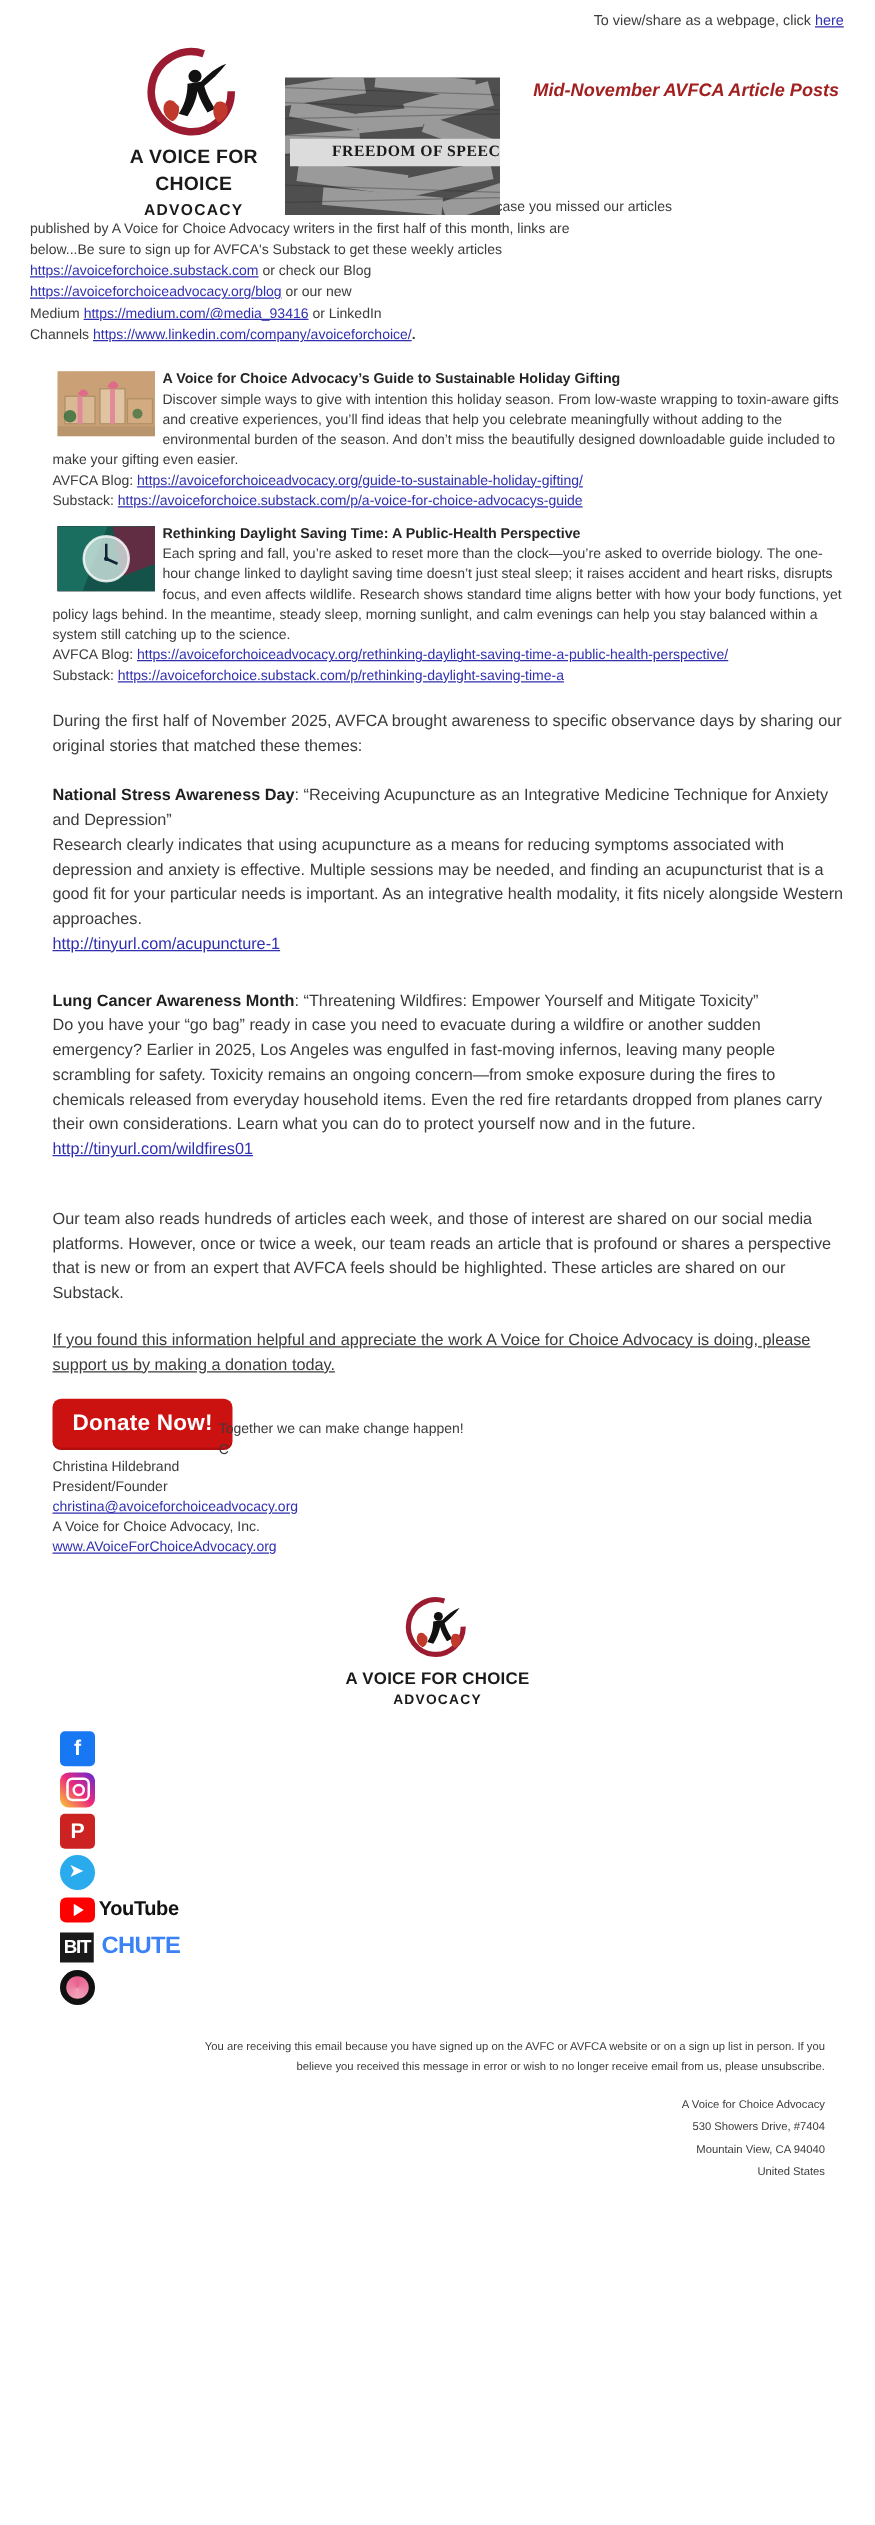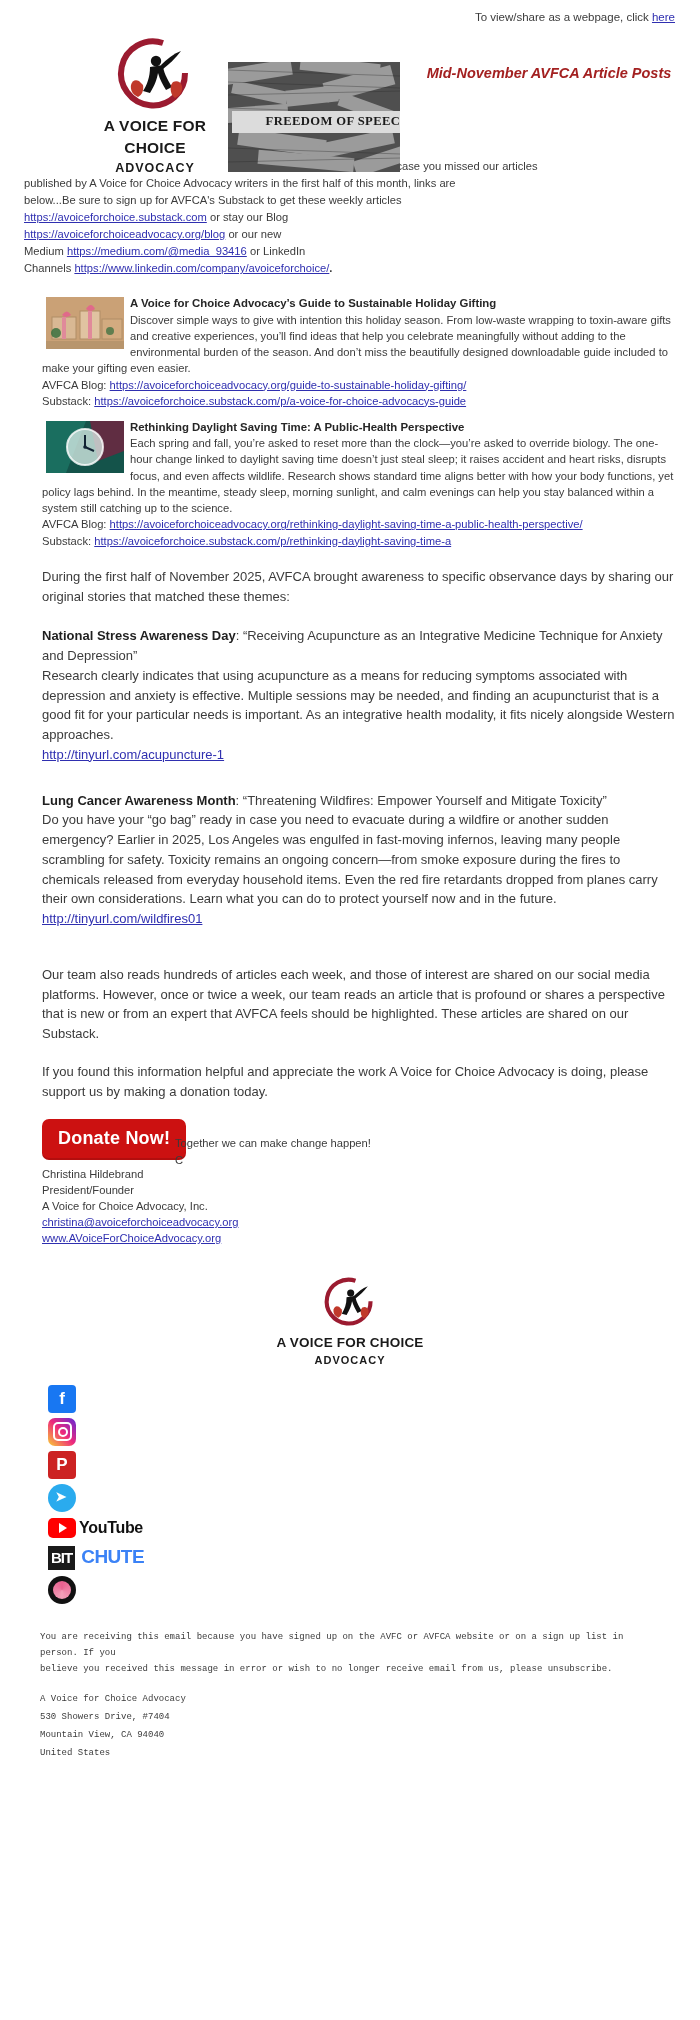--- a/index.html
+++ b/index.html
@@ -82,21 +82,21 @@
   .yt-badge{width:28px;height:20px;background:#ff0000;border-radius:5px;display:flex;align-items:center;justify-content:center;}
   .yt-badge:after{content:"";border-left:8px solid #fff;border-top:5px solid transparent;border-bottom:5px solid transparent;margin-left:2px;}
   .yt-word{font-weight:bold;font-size:16px;color:#111;letter-spacing:-.3px;}
   .bit{display:flex;align-items:center;}
   .bit-b{background:#1a1a1a;color:#fff;font-weight:bold;font-size:15px;padding:1px 3px;letter-spacing:-1px;}
   .bit-c{color:#3b82f6;font-weight:bold;font-size:19px;letter-spacing:-.5px;margin-left:2px;text-align:center;}
   .gab{background:#111;border-radius:50%;width:28px;height:28px;display:flex;align-items:center;justify-content:center;}
   .gab-in{width:18px;height:18px;border-radius:50%;background:conic-gradient(#e8608f,#f2a0b8,#e8608f);}
 
   
-  .legal{margin-top:26px;padding:0 40px;font-size:9px;line-height:1.75;color:#3b3b3b;text-align:left;font-family:Liberation Mono, monospace;}
+  .legal{margin-top:26px;padding:0 40px;font-size:9px;line-height:1.75;color:#3b3b3b;text-align:right;}
   .legal .addr{margin-top:12px;line-height:2.0;font-size:9px;}
 </style>
 </head>
 <body>
 
 <div class="page">
 
   <div class="topbar">
     <span>To view/share as a webpage, click </span><a href="#" class="here">here</a>
   </div>
@@ -150,21 +150,21 @@
       </div>
     </div>
 
     <div class="hero-title">Mid-November AVFCA Article Posts</div>
   </div>
 
   <div class="intro">
     <div class="wrapline">In case you missed our articles</div>
     <div>published by A Voice for Choice Advocacy writers in the first half of this month, links are</div>
     <div>below...Be sure to sign up for AVFCA's Substack to get these weekly articles</div>
-    <div><a href="#" class="link">https://avoiceforchoice.substack.com</a><span> or stay our Blog</span></div>
+    <div><a href="#" class="link">https://avoiceforchoice.substack.com</a><span> or check our Blog</span></div>
     <div><a href="#" class="link">https://avoiceforchoiceadvocacy.org/blog</a><span> or our new</span></div>
     <div><span>Medium </span><a href="#" class="link">https://medium.com/@media_93416</a><span> or LinkedIn</span></div>
     <div><span>Channels </span><a href="#" class="link">https://www.linkedin.com/company/avoiceforchoice/</a><b>.</b></div>
   </div>
 
   <div class="article" style="margin-top:18px;">
     <div class="thumb thumb-gift">
       <svg width="78" height="52" viewBox="0 0 78 52" aria-hidden="true">
         <rect width="78" height="52" fill="#caa176"></rect>
         <rect x="6" y="20" width="24" height="22" fill="#d9b894" stroke="#b08e66"></rect>
@@ -212,35 +212,35 @@
     <div><a href="#" class="link">http://tinyurl.com/acupuncture-1</a></div>
   </div>
 
   <div class="para" style="margin-top:26px;">
     <div><span class="bold-head">Lung Cancer Awareness Month</span><span>: “Threatening Wildfires: Empower Yourself and Mitigate Toxicity”</span></div>
     <div>Do you have your “go bag” ready in case you need to evacuate during a wildfire or another sudden emergency? Earlier in 2025, Los Angeles was engulfed in fast-moving infernos, leaving many people scrambling for safety. Toxicity remains an ongoing concern—from smoke exposure during the fires to chemicals released from everyday household items. Even the red fire retardants dropped from planes carry their own considerations. Learn what you can do to protect yourself now and in the future.</div>
     <div><a href="#" class="link">http://tinyurl.com/wildfires01</a></div>
   </div>
 
   <div class="para" style="margin-top:36px;">Our team also reads hundreds of articles each week, and those of interest are shared on our social media platforms.  However, once or twice a week, our team reads an article that is profound or shares a perspective that is new or from an expert that AVFCA feels should be highlighted.  These articles are shared on our Substack.</div>
-  <div class="para" style="margin-top:18px;">If you found this information helpful and appreciate the work A Voice for Choice Advocacy is doing, please support us by making a donation today.</div>
+  <div class="para" style="margin-top:18px;text-decoration:underline;">If you found this information helpful and appreciate the work A Voice for Choice Advocacy is doing, please support us by making a donation today.</div>
 
   <div class="donate-row">
     <span class="donate-btn">Donate Now!</span>
     <div class="donate-side">
       <div>Together we can make change happen!</div>
       <div>C</div>
     </div>
   </div>
 
   <div class="sig">
     <div>Christina Hildebrand</div>
     <div>President/Founder</div>
+    <div><a href="#" class="link">christina@avoiceforchoiceadvocacy.org</a></div>
     <div>A Voice for Choice Advocacy, Inc.</div>
-    <div><a href="#" class="link">christina@avoiceforchoiceadvocacy.org</a></div>
     <div><a href="#" class="link">www.AVoiceForChoiceAdvocacy.org</a></div>
   </div>
 
   <div class="footer-logo">
     <div class="logo-mark" style="width:74px;height:58px;">
       <svg viewBox="0 0 108 78" width="74" height="58" aria-hidden="true">
         <path d="M62 8 A32 32 0 1 0 84 38" fill="none" stroke="#9b1b30" stroke-width="6"></path>
         <circle cx="55" cy="26" r="5.2" fill="#111"></circle>
         <path d="M49 32 C49 42 46 50 42 56 L49 58 C54 50 56 44 57 38 C59 45 62 50 65 55 L71 52 C66 44 62 36 62 30 Z" fill="#111"></path>
         <path d="M60 30 C66 24 72 19 80 16 C74 24 68 29 62 34 Z" fill="#111"></path>

